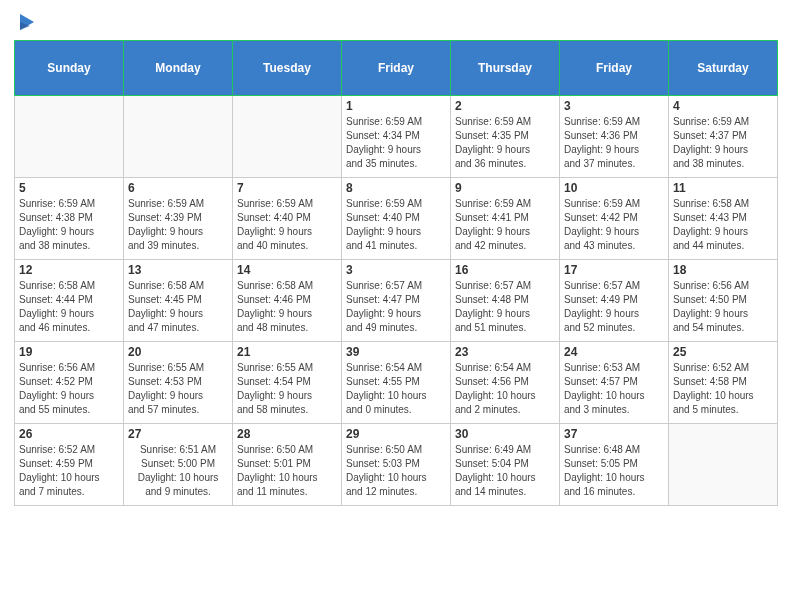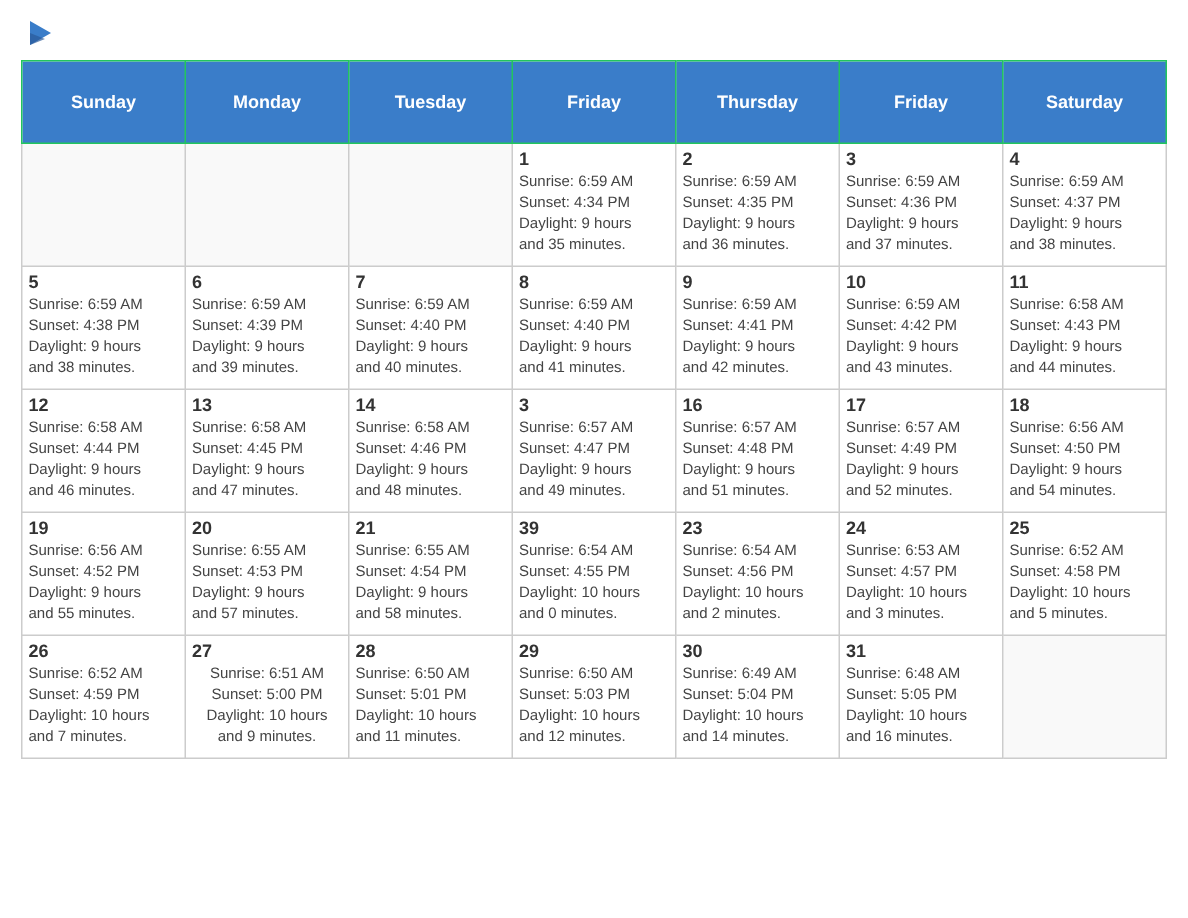--- a/index.html
+++ b/index.html
@@ -342,21 +342,21 @@
 and 12 minutes.</div>
           </td>
           <td>
             <div class="day-number">30</div>
             <div class="day-info" style="white-space: pre-line;">Sunrise: 6:49 AM
 Sunset: 5:04 PM
 Daylight: 10 hours
 and 14 minutes.</div>
           </td>
           <td>
-            <div class="day-number">31</div>
+            <div class="day-number">37</div>
             <div class="day-info" style="white-space: pre-line;">Sunrise: 6:48 AM
 Sunset: 5:05 PM
 Daylight: 10 hours
 and 16 minutes.</div>
           </td>
           <td class="empty"></td>
         </tr>
       </tbody>
   </table>
 </div>

